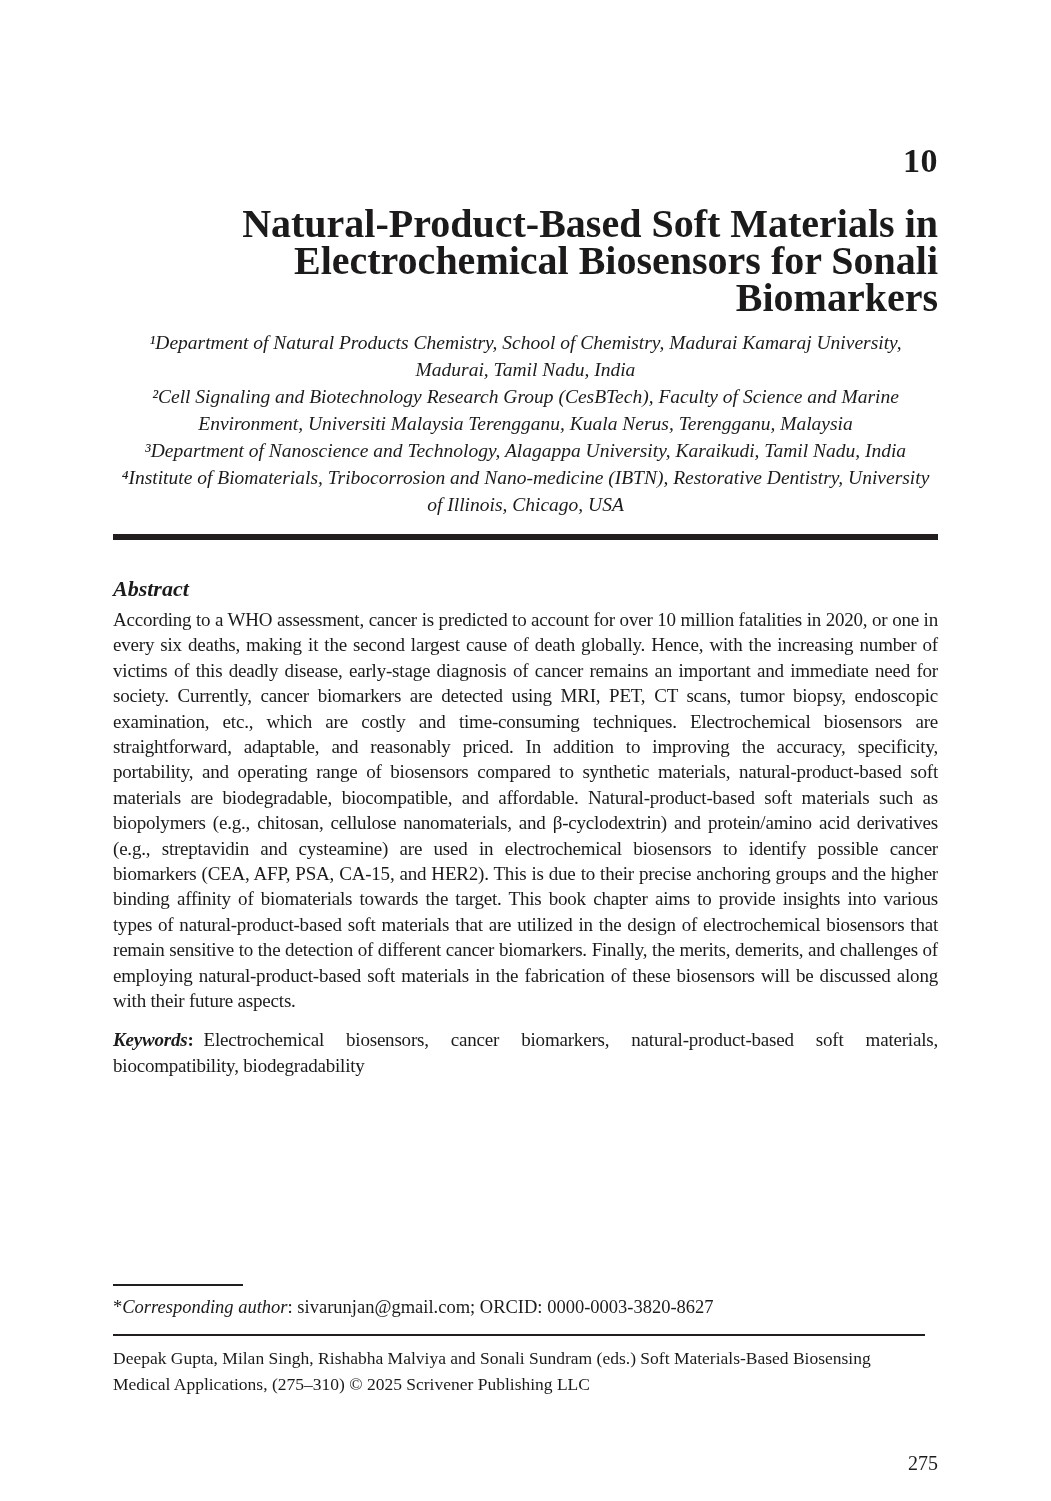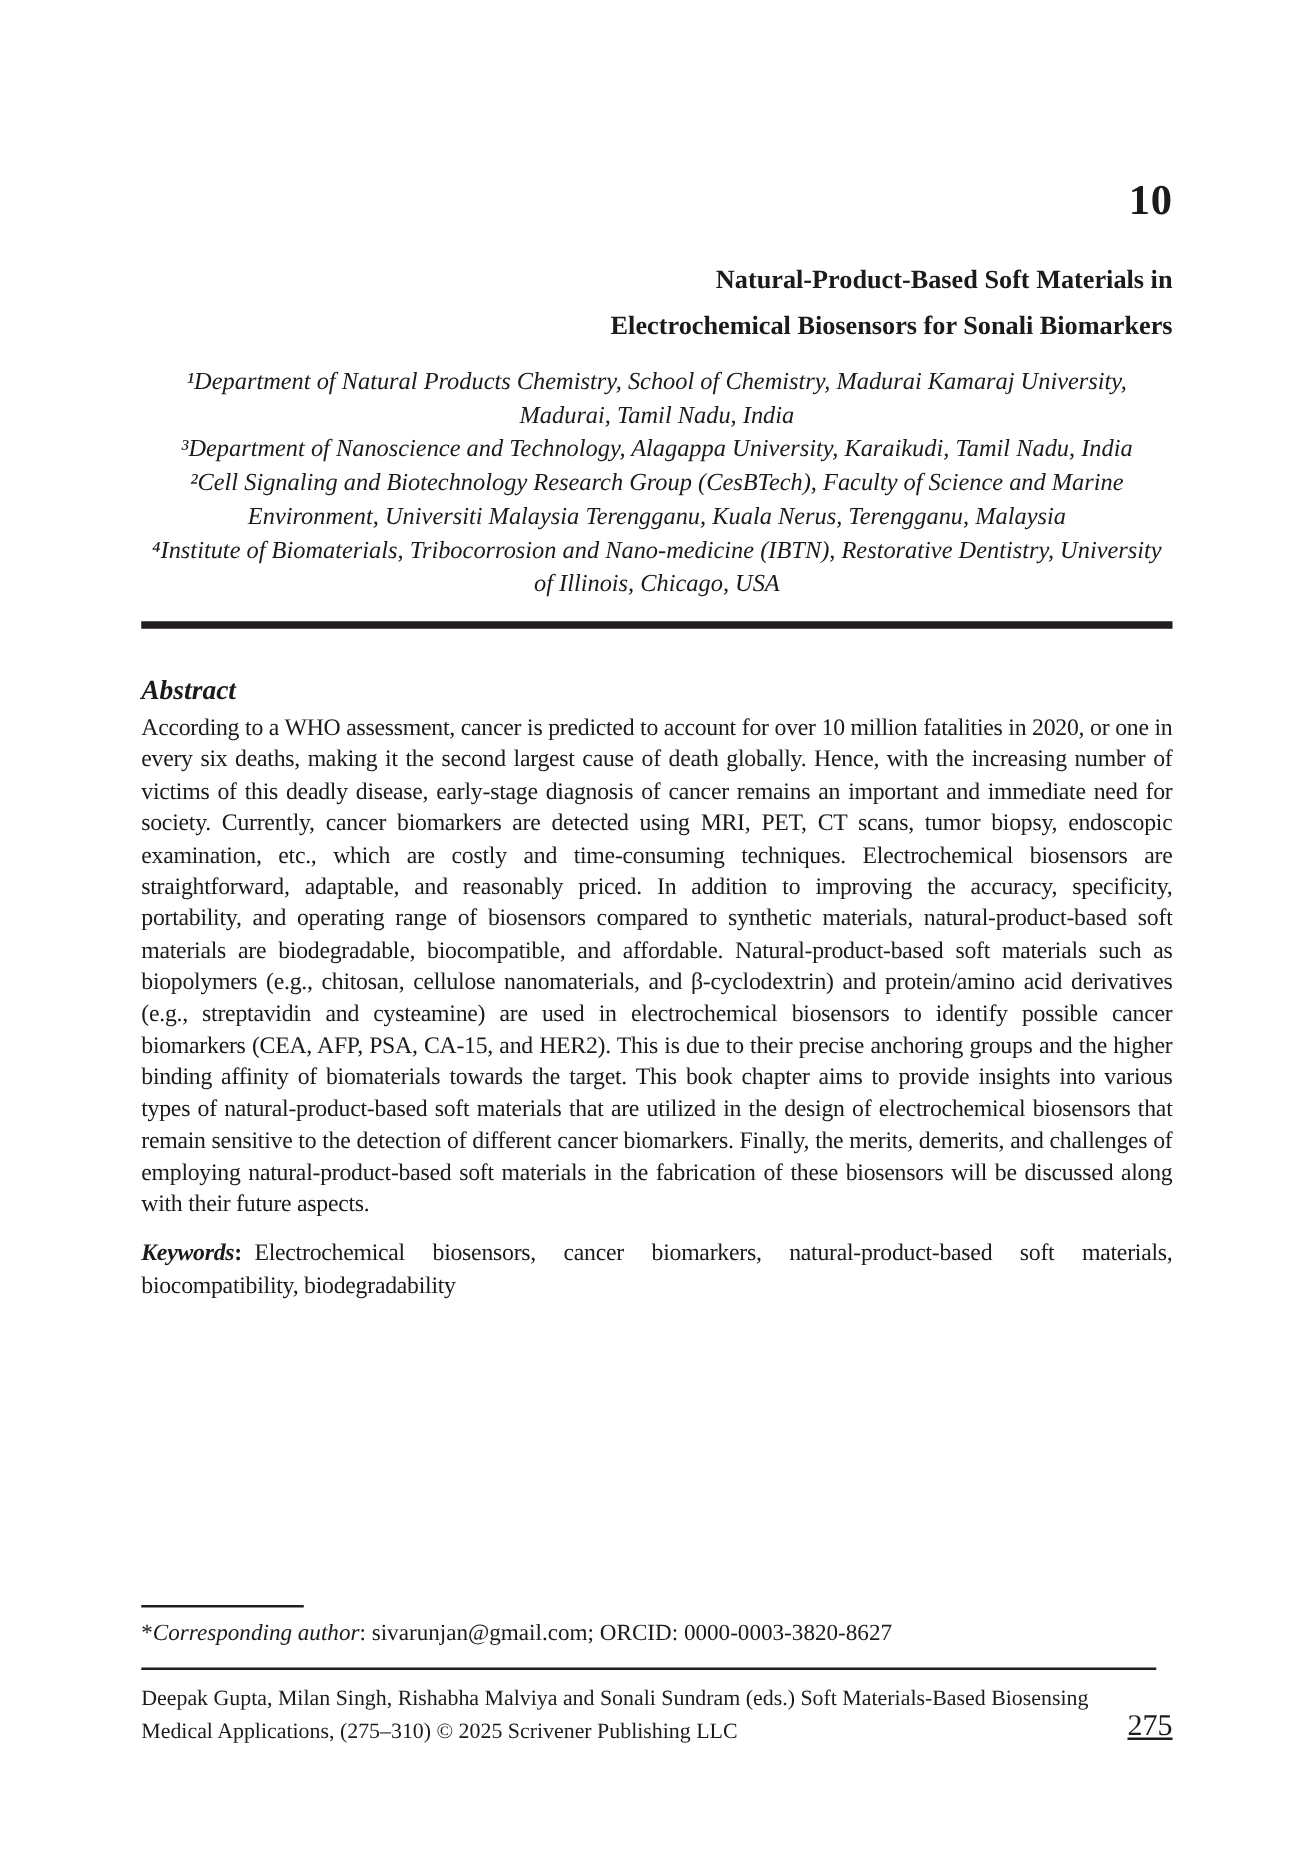--- a/index.html
+++ b/index.html
@@ -20,21 +20,21 @@
   .chapter-number {
     margin-top: 144px;
     font-size: 34px;
     line-height: 1;
     font-weight: 700;
     text-align: right;
     letter-spacing: 0.5px;
   }
   .title {
     margin-top: 27px;
-    font-size: 21px;
+    font-size: 40px;
     line-height: 37px;
     font-weight: 700;
     text-align: right;
   }
   .title-line { display: block; }
   .authors {
     margin-top: 30px;
     font-size: 19.5px;
     line-height: 27px;
     font-weight: 700;
@@ -96,44 +96,43 @@
     border-top: 2px solid #221e1f;
   }
   .fn-credit {
     margin-top: 9px;
     font-size: 17.5px;
     line-height: 26px;
     max-width: 800px;
   }
   .page-number {
     position: absolute;
-    top: 1368px;
+    top: 1452px;
     right: 113px;
-    font-size: 24px;
-    text-decoration: underline;
+    font-size: 20px;
   }
 </style>
 </head>
 <body>
 
 <div class="page">
   <div class="content">
 
     <div class="chapter-number">10</div>
 
     <h1 class="title">
       <span class="title-line">Natural-Product-Based Soft Materials in</span>
       <span class="title-line">Electrochemical Biosensors for Sonali Biomarkers</span>
     </h1>
 
 
     <div class="affiliations">
       <p>¹Department of Natural Products Chemistry, School of Chemistry, Madurai Kamaraj University, Madurai, Tamil Nadu, India</p>
+      <p>²Cell Signaling and Biotechnology Research Group (CesBTech), Faculty of Science and Marine Environment, Universiti Malaysia Terengganu, Kuala Nerus, Terengganu, Malaysia</p>
       <p>³Department of Nanoscience and Technology, Alagappa University, Karaikudi, Tamil Nadu, India</p>
-      <p>²Cell Signaling and Biotechnology Research Group (CesBTech), Faculty of Science and Marine Environment, Universiti Malaysia Terengganu, Kuala Nerus, Terengganu, Malaysia</p>
       <p>⁴Institute of Biomaterials, Tribocorrosion and Nano-medicine (IBTN), Restorative Dentistry, University of Illinois, Chicago, USA</p>
     </div>
 
     <div class="thick-rule"></div>
 
     <div>
       <h2 class="abstract-heading">Abstract</h2>
       <p class="abstract-body">According to a WHO assessment, cancer is predicted to account for over 10 million fatalities in 2020, or one in every six deaths, making it the second largest cause of death globally. Hence, with the increasing number of victims of this deadly disease, early-stage diagnosis of cancer remains an important and immediate need for society. Currently, cancer biomarkers are detected using MRI, PET, CT scans, tumor biopsy, endoscopic examination, etc., which are costly and time-consuming techniques. Electrochemical biosensors are straightforward, adaptable, and reasonably priced. In addition to improving the accuracy, specificity, portability, and operating range of biosensors compared to synthetic materials, natural-product-based soft materials are biodegradable, biocompatible, and affordable. Natural-product-based soft materials such as biopolymers (e.g., chitosan, cellulose nanomaterials, and β-cyclodextrin) and protein/amino acid derivatives (e.g., streptavidin and cysteamine) are used in electrochemical biosensors to identify possible cancer biomarkers (CEA, AFP, PSA, CA-15, and HER2). This is due to their precise anchoring groups and the higher binding affinity of biomaterials towards the target. This book chapter aims to provide insights into various types of natural-product-based soft materials that are utilized in the design of electrochemical biosensors that remain sensitive to the detection of different cancer biomarkers. Finally, the merits, demerits, and challenges of employing natural-product-based soft materials in the fabrication of these biosensors will be discussed along with their future aspects.</p>
     </div>
 

